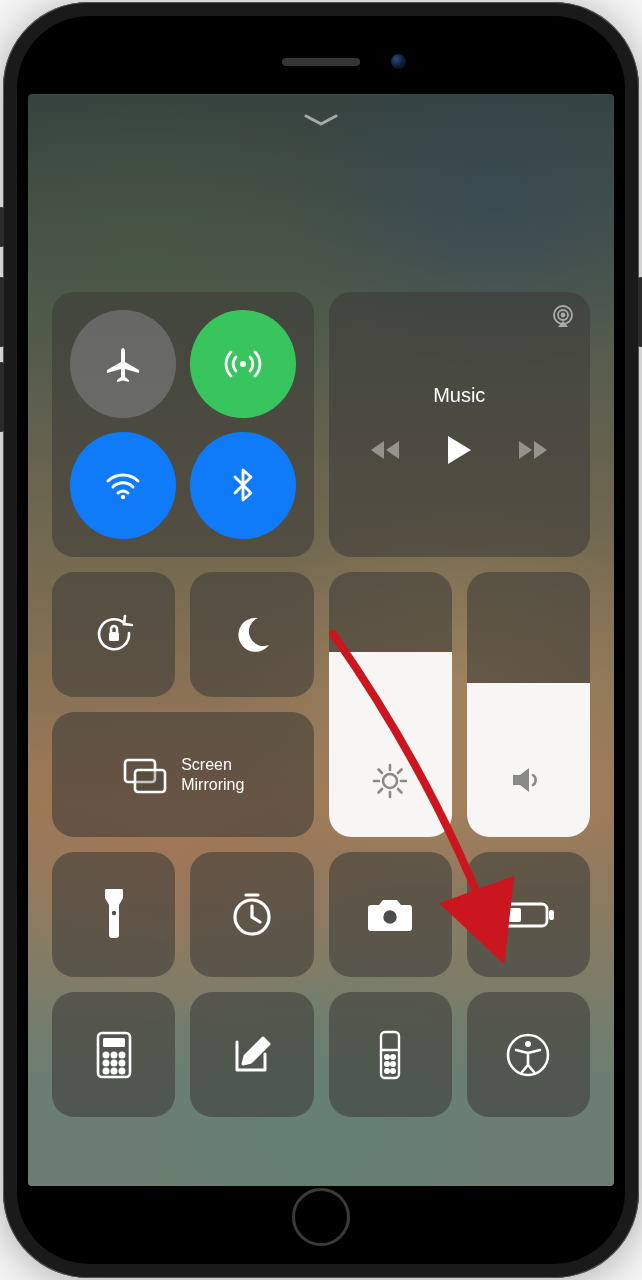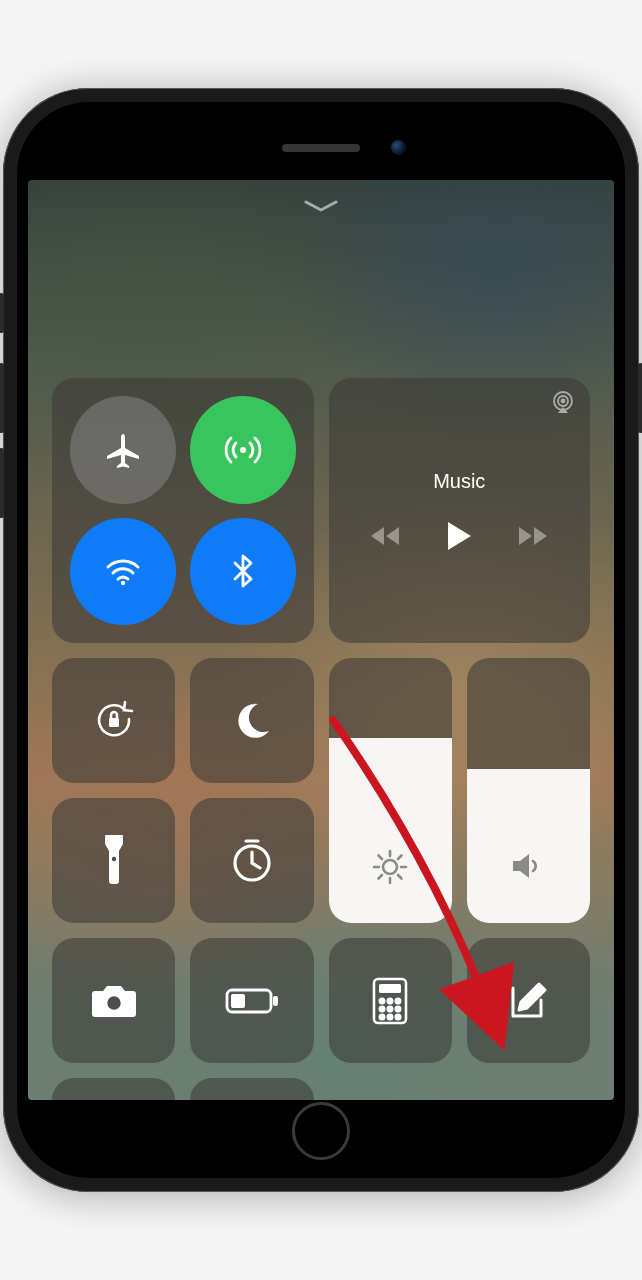--- a/index.html
+++ b/index.html
@@ -7,21 +7,21 @@
   width: 642px;
   height: 1280px;
   background: #f5f5f5;
   font-family: -apple-system, "Helvetica Neue", Arial, sans-serif;
   display: flex;
   align-items: center;
   justify-content: center;
 }
 .phone {
   width: 636px;
-  height: 1104px;
+  height: 1276px;
   background: #1a1a1a;
   border-radius: 85px;
   padding: 14px;
   position: relative;
   box-shadow: 0 0 0 1px #555 inset, 0 4px 40px rgba(0,0,0,0.3);
 }
 .phone-inner {
   width: 100%;
   height: 100%;
   background: #000;
@@ -295,20 +295,32 @@
         <div class="slider rspan2">
           <div class="slider-fill volume-fill"></div>
           <div class="slider-icon">
             <svg width="42" height="42" viewBox="0 0 42 42" fill="#8a8a88">
                 <path d="M6 16v10h7l9 7V9l-9 7H6z"></path>
                 <path d="M26 16a6 6 0 0 1 0 10" fill="none" stroke="#8a8a88" stroke-width="2.6" stroke-linecap="round"></path>
               </svg>
           </div>
         </div>
 
+        <div class="tile span2 mirror-tile">
+          <span>
+            <svg width="48" height="38" viewBox="0 0 48 38" fill="none" stroke="#fff" stroke-width="2.6" stroke-linejoin="round">
+                <rect x="4" y="4" width="30" height="22" rx="3"></rect>
+                <rect x="14" y="14" width="30" height="22" rx="3" fill="rgba(60,58,55,0.3)"></rect>
+              </svg>
+          </span>
+          <div class="mirror-text">
+            <div>Screen</div>
+            <div>Mirroring</div>
+          </div>
+        </div>
 
         <div class="tile">
           <svg width="30" height="52" viewBox="0 0 30 52" fill="#fff">
               <path d="M6 3h18v6l-4 7v30a3 3 0 0 1-3 3h-4a3 3 0 0 1-3-3V16L6 9V3z"></path>
               <rect x="6" y="0" width="18" height="3" rx="1" fill="#fff"></rect>
               <circle cx="15" cy="24" r="2.2" fill="rgba(60,58,55,0.9)"></circle>
             </svg>
         </div>
 
         <div class="tile">

